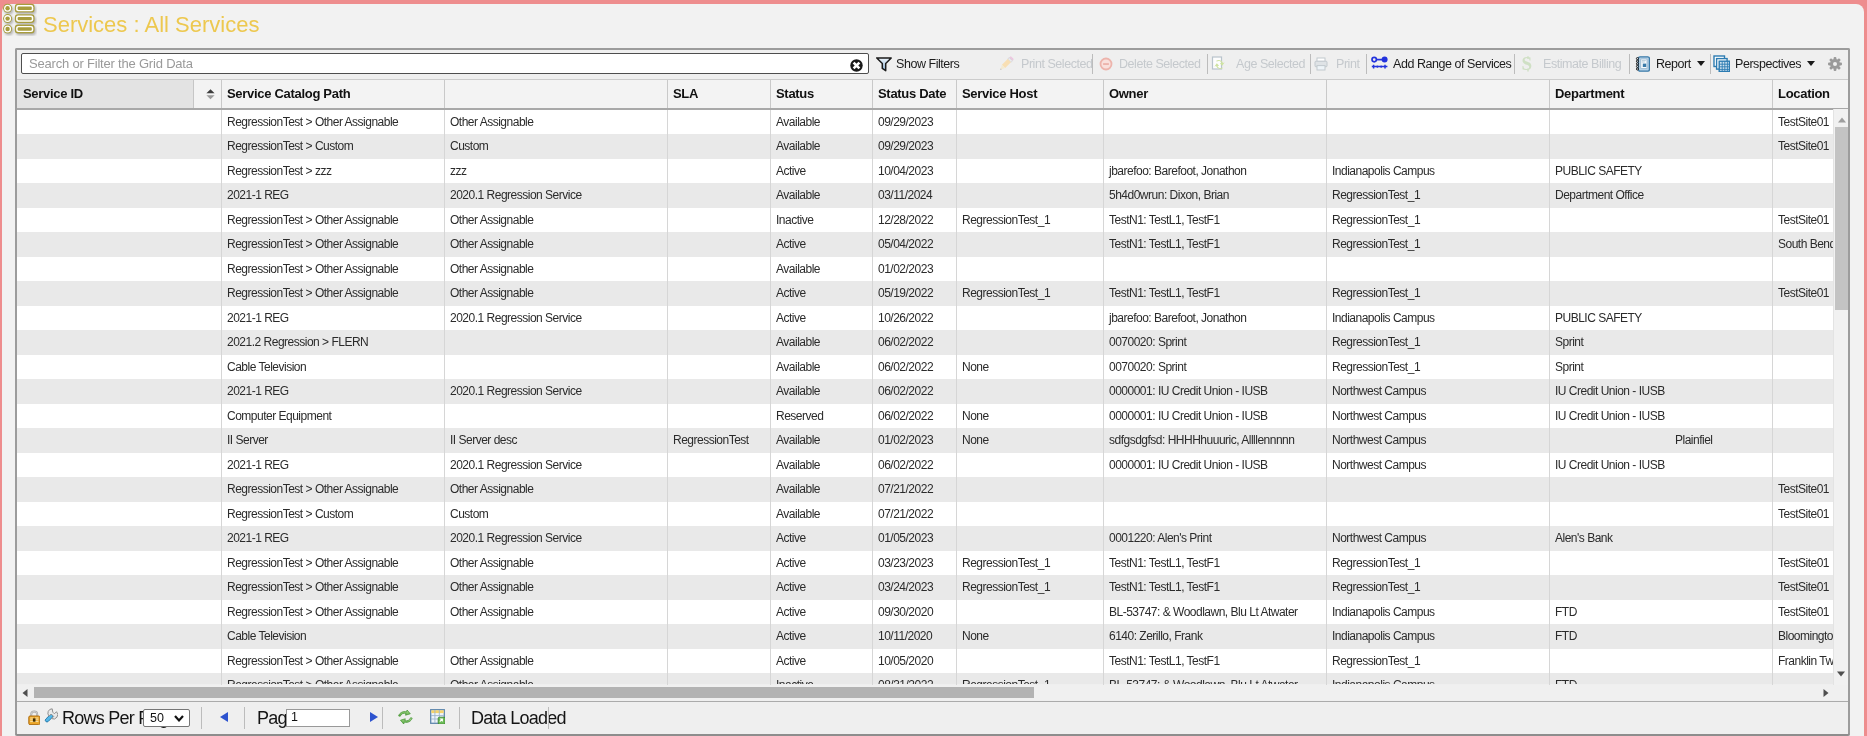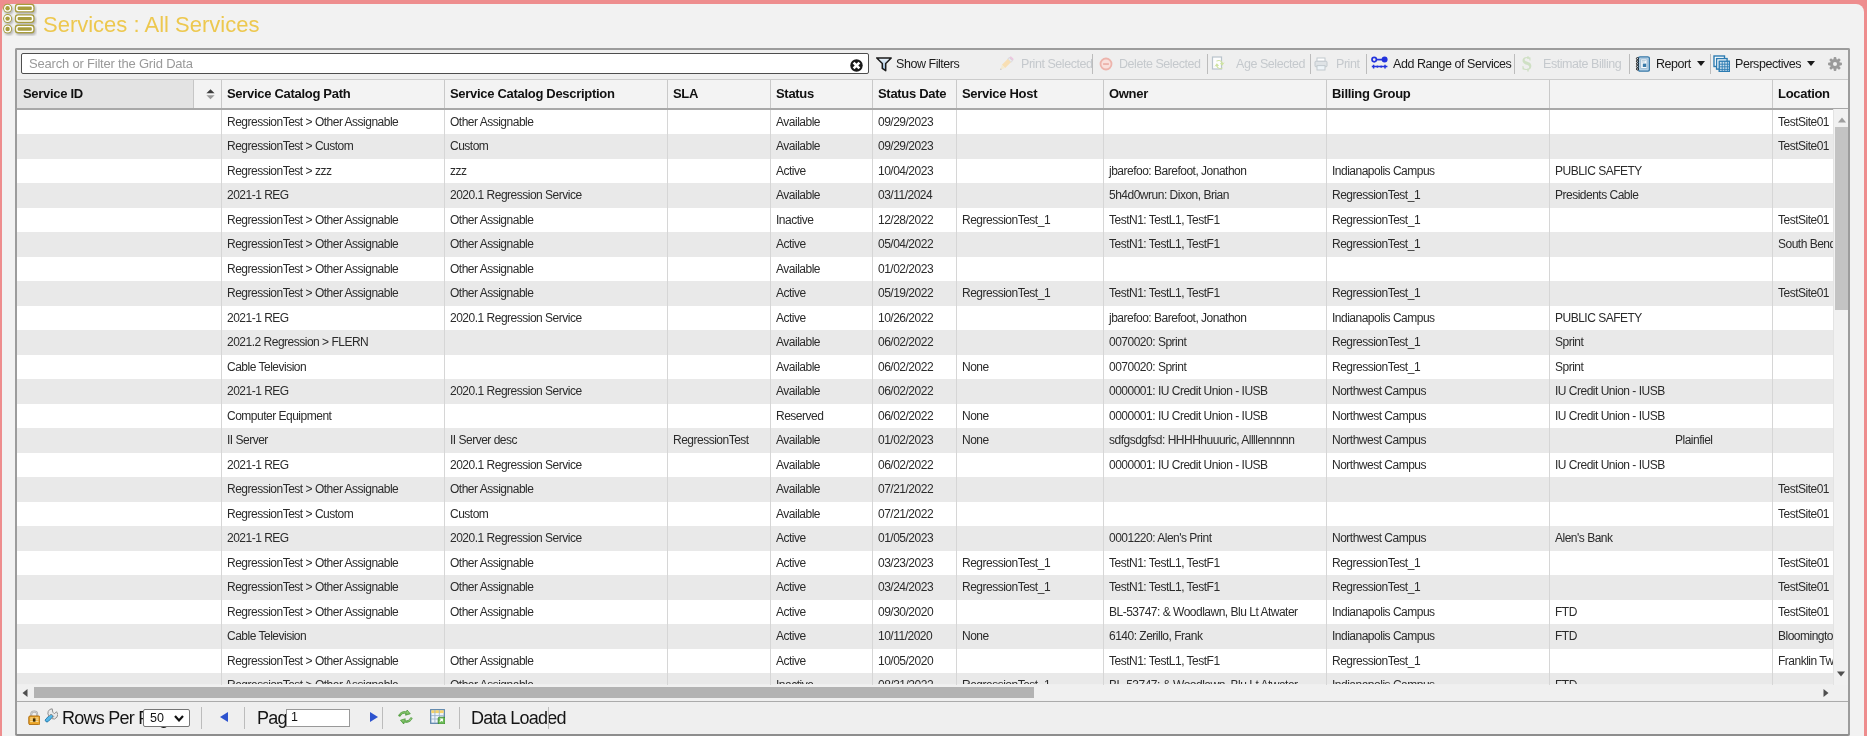--- a/index.html
+++ b/index.html
@@ -154,27 +154,26 @@
     <rect x="6.4" y="0" width="3.2" height="16" rx="1.2" fill="#9a9a9a" transform="rotate(45 8 8)"></rect>
     <rect x="6.4" y="0" width="3.2" height="16" rx="1.2" fill="#9a9a9a" transform="rotate(90 8 8)"></rect>
     <rect x="6.4" y="0" width="3.2" height="16" rx="1.2" fill="#9a9a9a" transform="rotate(135 8 8)"></rect>
     <circle cx="8" cy="8" r="5.6" fill="#9a9a9a"></circle>
     <circle cx="8" cy="8" r="2.3" fill="#efefef"></circle>
   </svg>
 <div id="ghead">
     <div id="gsort"></div>
     <div class="hc" style="left:210px;width:217px">Service Catalog Path</div>
     <div class="hc" style="left:6px;width:198px">Service ID</div>
-    <div class="hc" style="left:433px;width:217px">Service Catalog Description</div>
     <div class="hc" style="left:656px;width:97px">SLA</div>
     <div class="hc" style="left:759px;width:96px">Status</div>
     <div class="hc" style="left:861px;width:78px">Status Date</div>
     <div class="hc" style="left:945px;width:141px">Service Host</div>
     <div class="hc" style="left:1092px;width:217px">Owner</div>
-    <div class="hc" style="left:1315px;width:217px">Billing Group</div>
+    <div class="hc" style="left:1538px;width:217px">Department</div>
     <div class="hc" style="left:1761px;width:53px">Location</div>
     <div class="hsep" style="left:204px"></div>
     <div class="hsep" style="left:427px"></div>
     <div class="hsep" style="left:650px"></div>
     <div class="hsep" style="left:753px"></div>
     <div class="hsep" style="left:855px"></div>
     <div class="hsep" style="left:939px"></div>
     <div class="hsep" style="left:1086px"></div>
     <div class="hsep" style="left:1309px"></div>
     <div class="hsep" style="left:1532px"></div>
@@ -208,21 +207,21 @@
       <span class="c" style="left:1309px;width:223px">Indianapolis Campus</span>
       <span class="c" style="left:1532px;width:223px">PUBLIC SAFETY</span>
     </div>
     <div class="r even" style="top:73.5px">
       <span class="c" style="left:204px;width:223px">2021-1 REG</span>
       <span class="c" style="left:427px;width:223px">2020.1 Regression Service</span>
       <span class="c" style="left:753px;width:102px">Available</span>
       <span class="c" style="left:855px;width:84px">03/11/2024</span>
       <span class="c" style="left:1086px;width:223px">5h4d0wrun: Dixon, Brian</span>
       <span class="c" style="left:1309px;width:223px">RegressionTest_1</span>
-      <span class="c" style="left:1532px;width:223px">Presidents Cable</span>
+      <span class="c" style="left:1532px;width:223px">Department Office</span>
     </div>
     <div class="r" style="top:98.0px">
       <span class="c" style="left:204px;width:223px">RegressionTest &gt; Other Assignable</span>
       <span class="c" style="left:427px;width:223px">Other Assignable</span>
       <span class="c" style="left:753px;width:102px">Inactive</span>
       <span class="c" style="left:855px;width:84px">12/28/2022</span>
       <span class="c" style="left:939px;width:147px">RegressionTest_1</span>
       <span class="c" style="left:1086px;width:223px">TestN1: TestL1, TestF1</span>
       <span class="c" style="left:1309px;width:223px">RegressionTest_1</span>
       <span class="c" style="left:1755px;width:61.5px">TestSite01</span>

